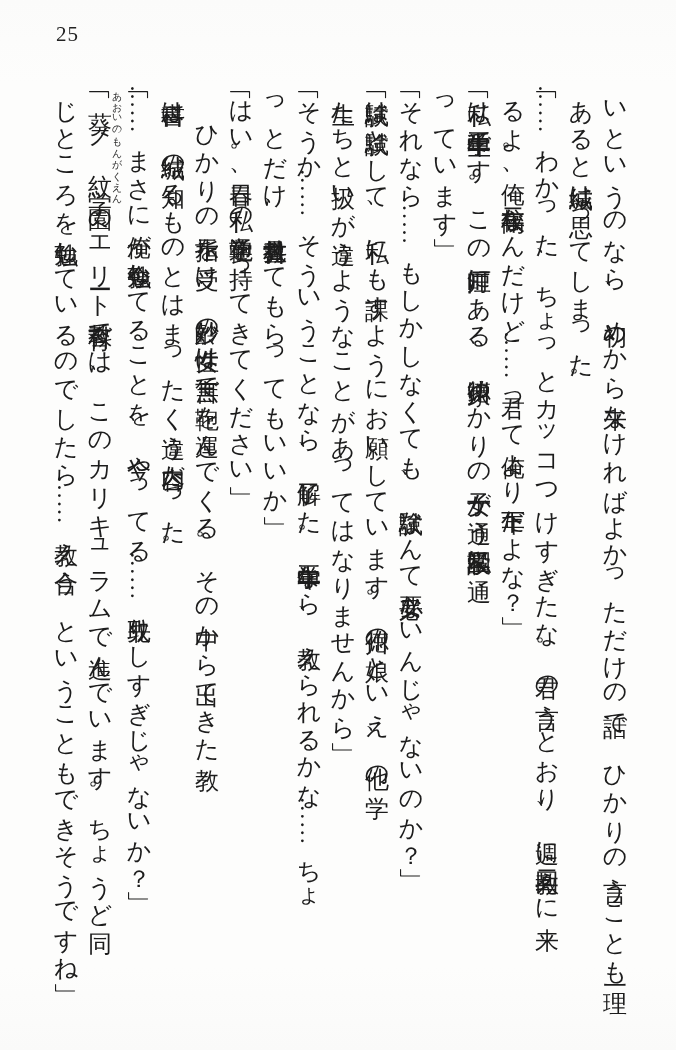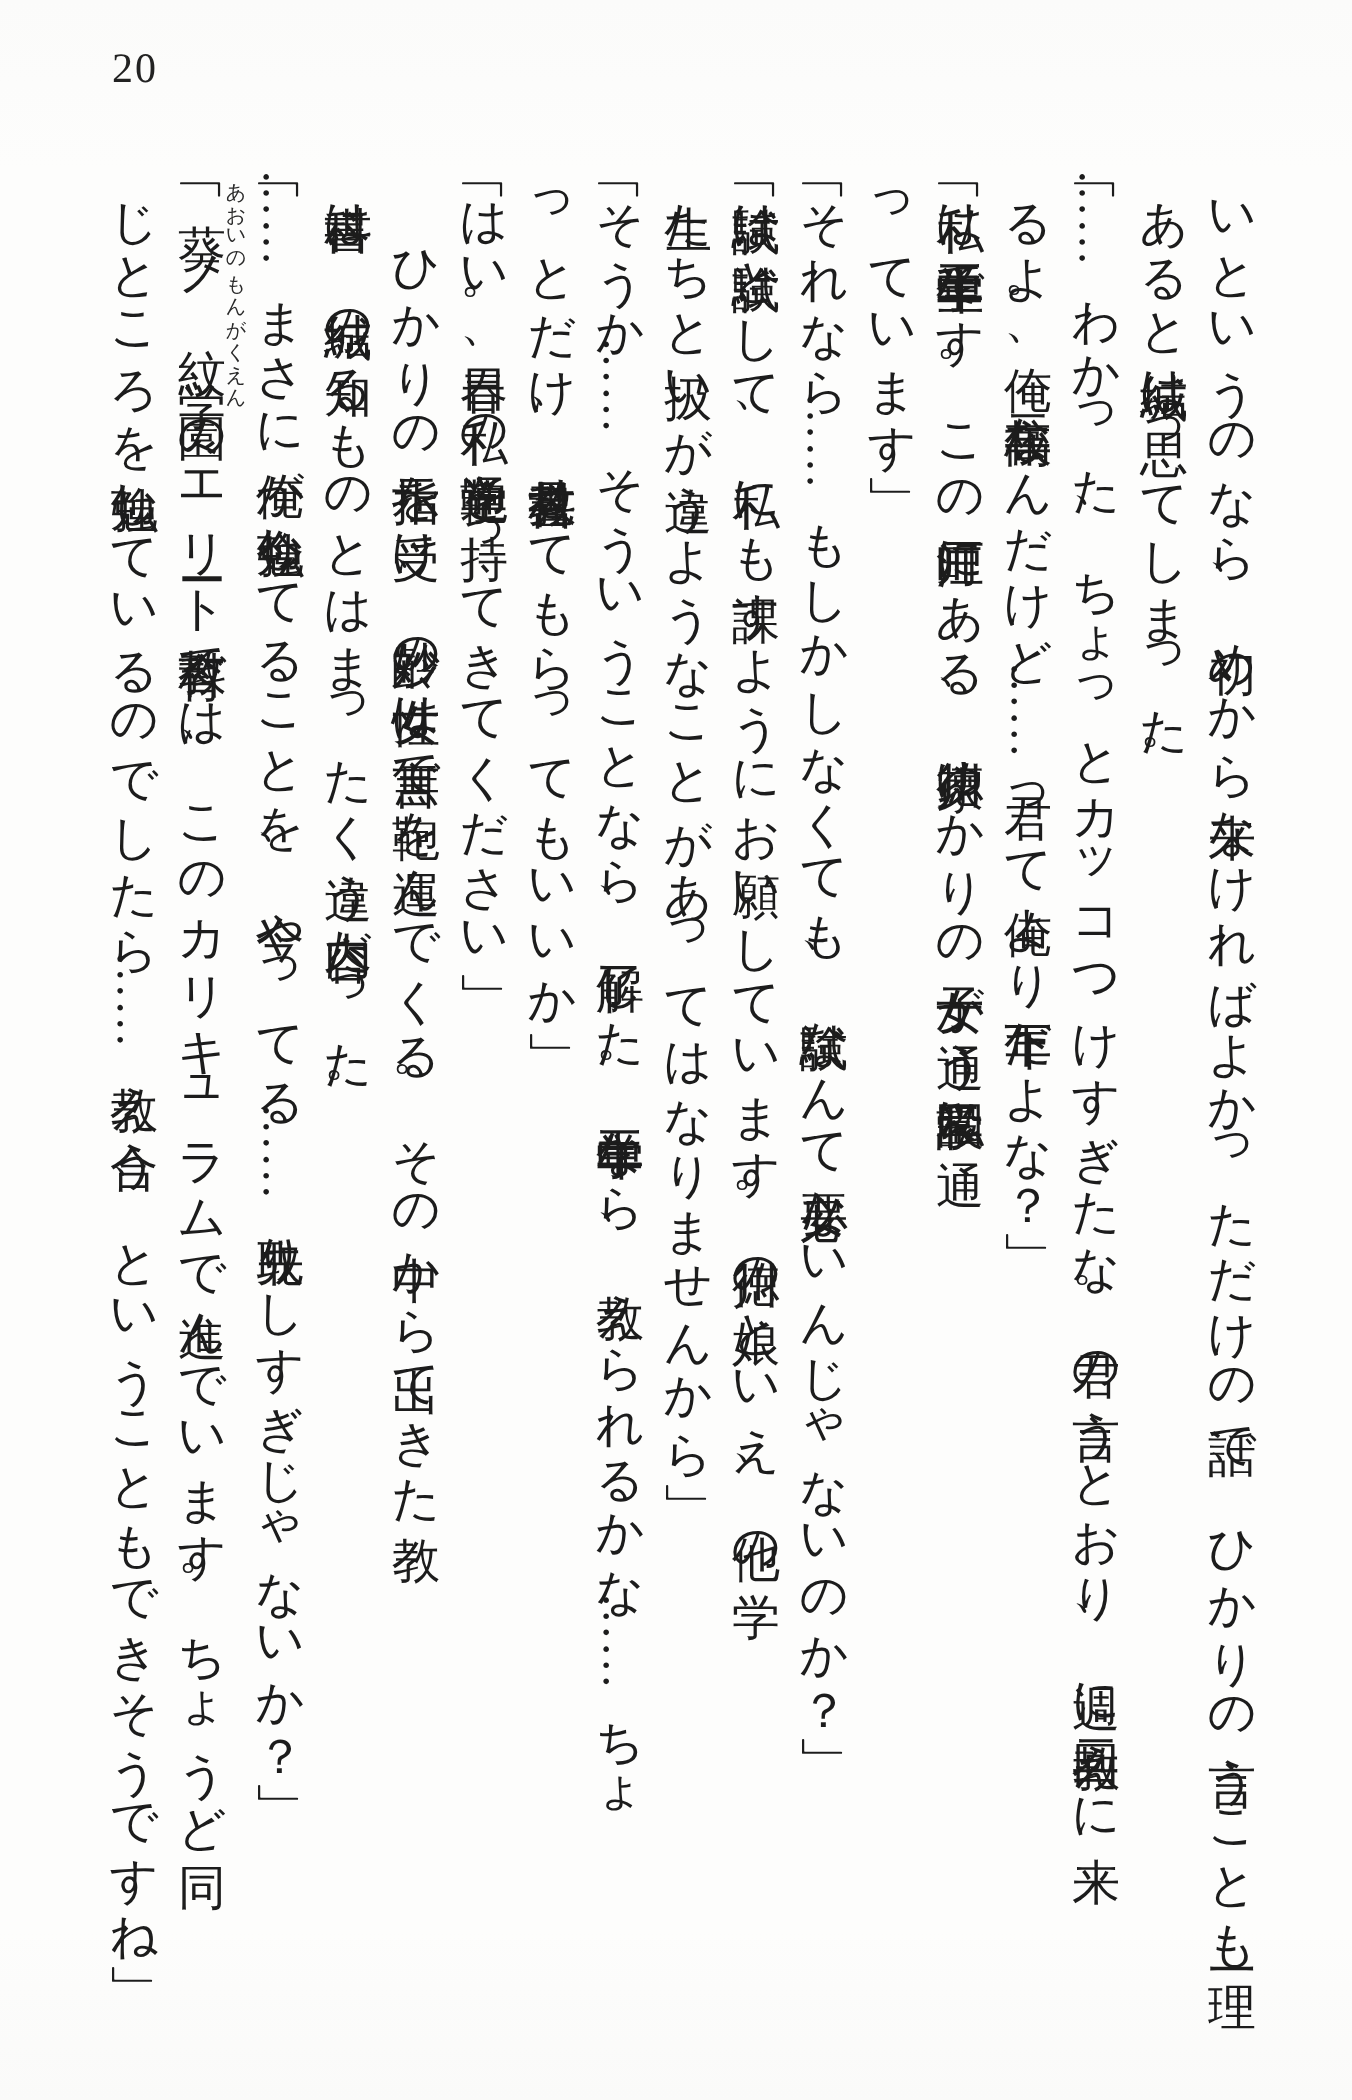--- a/index.html
+++ b/index.html
@@ -47,21 +47,21 @@
   ruby rt {
     font-size: 10px;
     letter-spacing: 0;
     color: #2a2a2a;
   }
 </style>
 </head>
 <body>
 
 <div class="page">
-  <div class="page-number">20</div>
+  <div class="page-number">25</div>
   <div class="text-block">
       <p>いというのなら、初めから来なければよかっただけの話で、ひかりの言うことも一理</p>
       <p>あると結城は思ってしまった。</p>
       <p>「……わかった、ちょっとカッコつけすぎたな。君の言うとおり、週に二回教えに来</p>
       <p>るよ。俺、高校二年なんだけど……君って俺より年下だよな？」</p>
       <p>「私は中学三年生です。この江戸町にある、徳川家ゆかりの子女が通う私設学園に通</p>
       <p>っています」</p>
       <p>「それなら……もしかしなくても、試験なんて必要ないんじゃないのか？」</p>
       <p>「試験は試験として、私にも課すようにお願いしています。徳川の娘といえ、他の学</p>
       <p>生たちと扱いが違うようなことがあってはなりませんから」</p>

